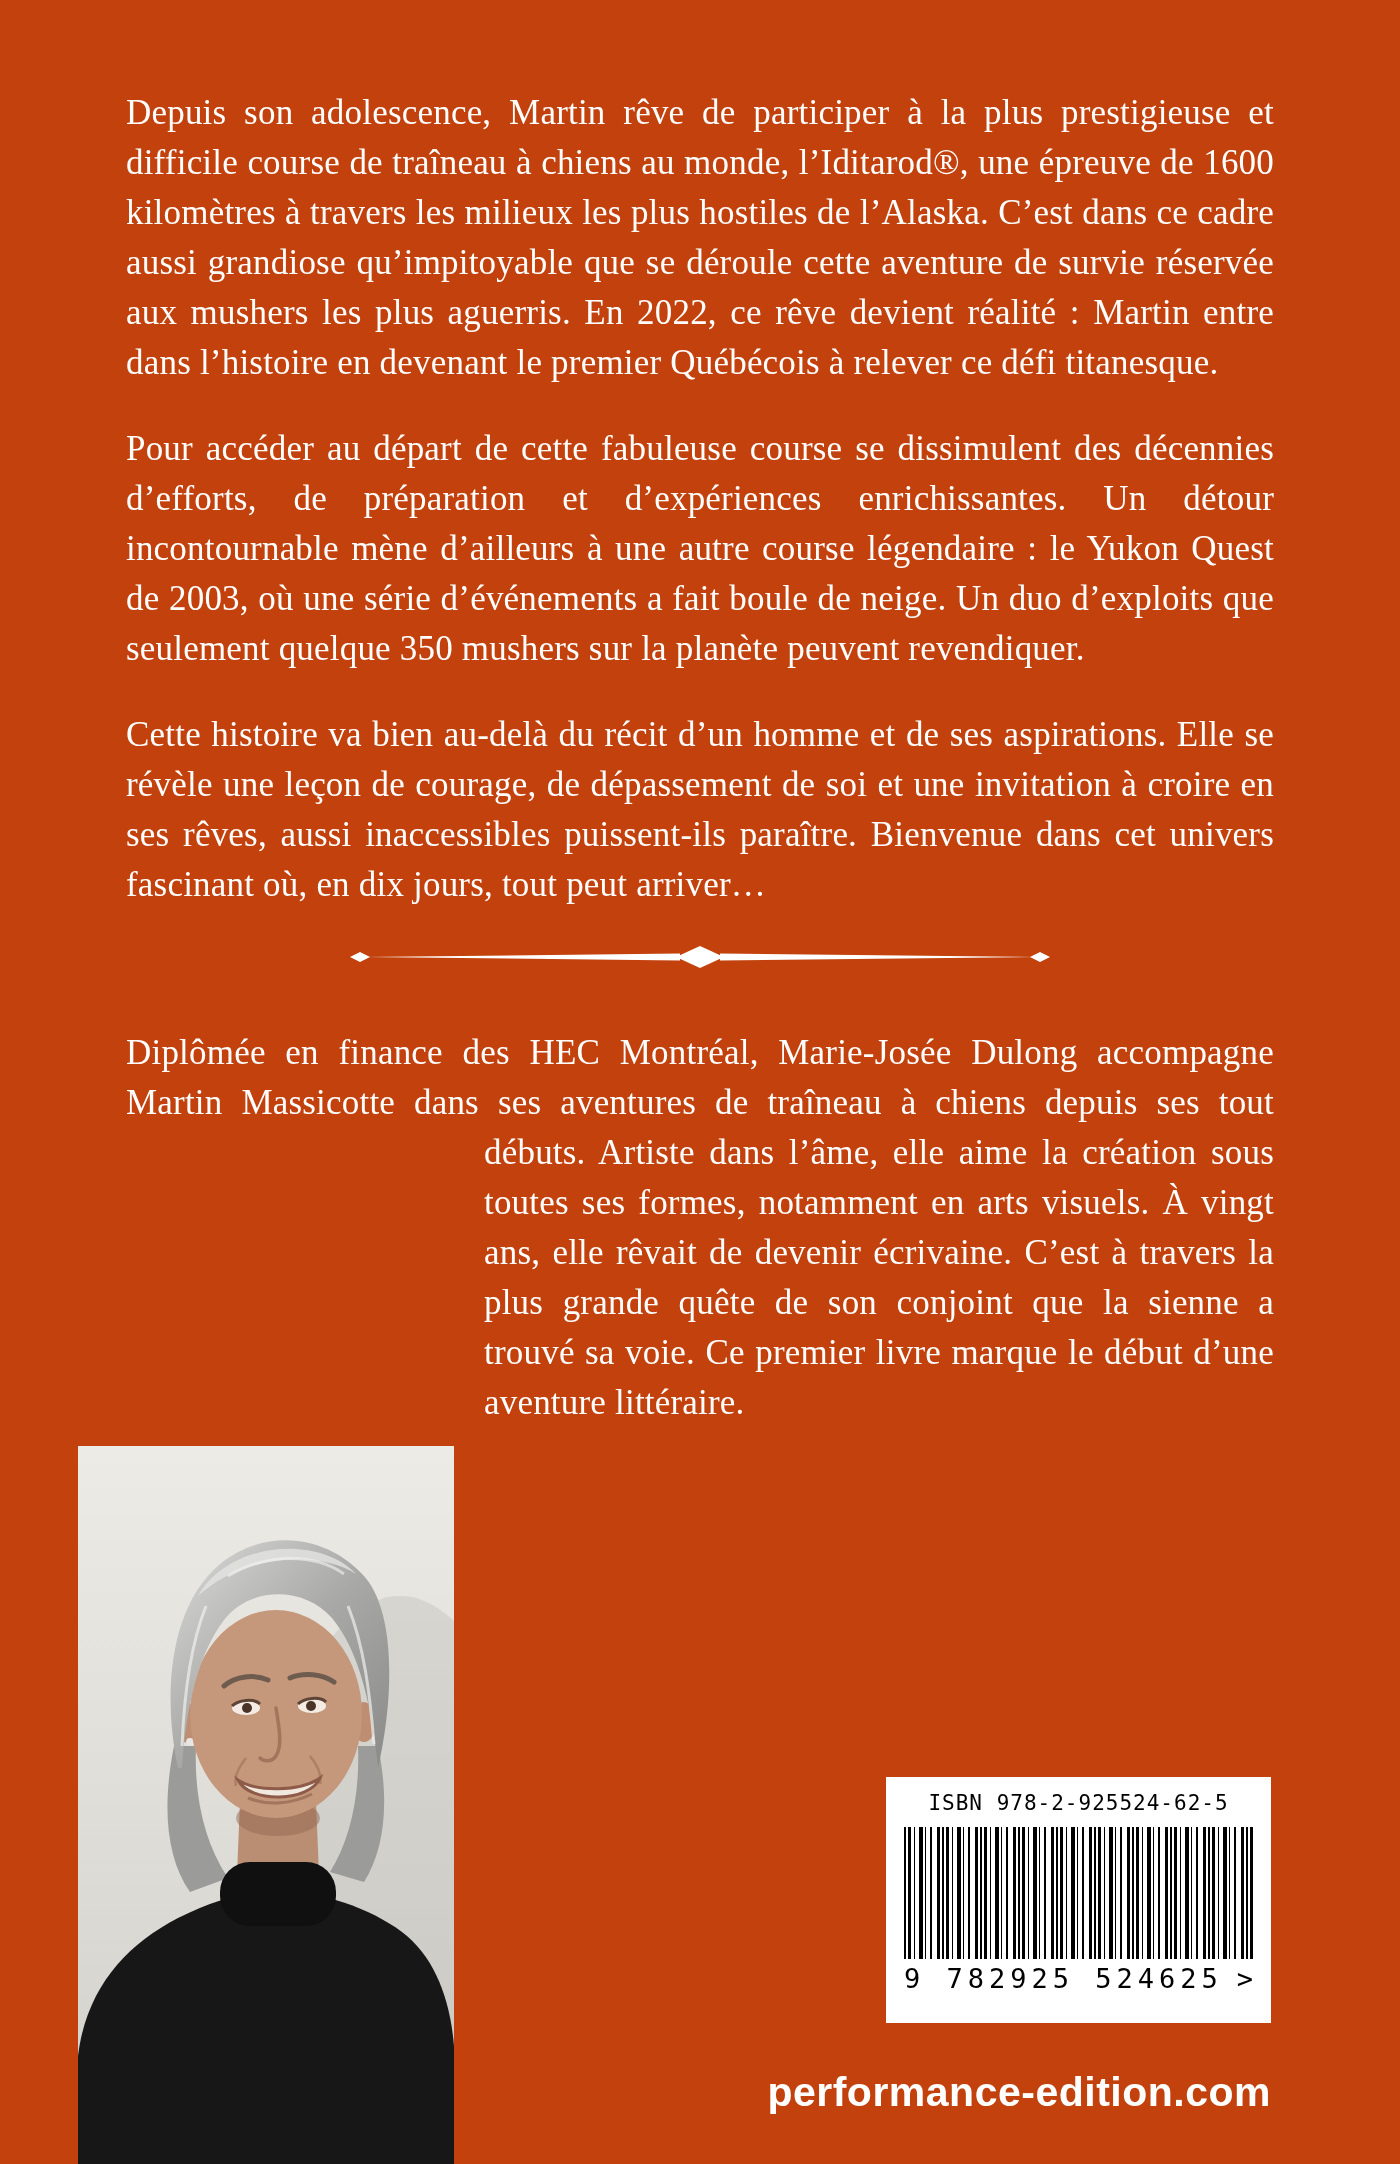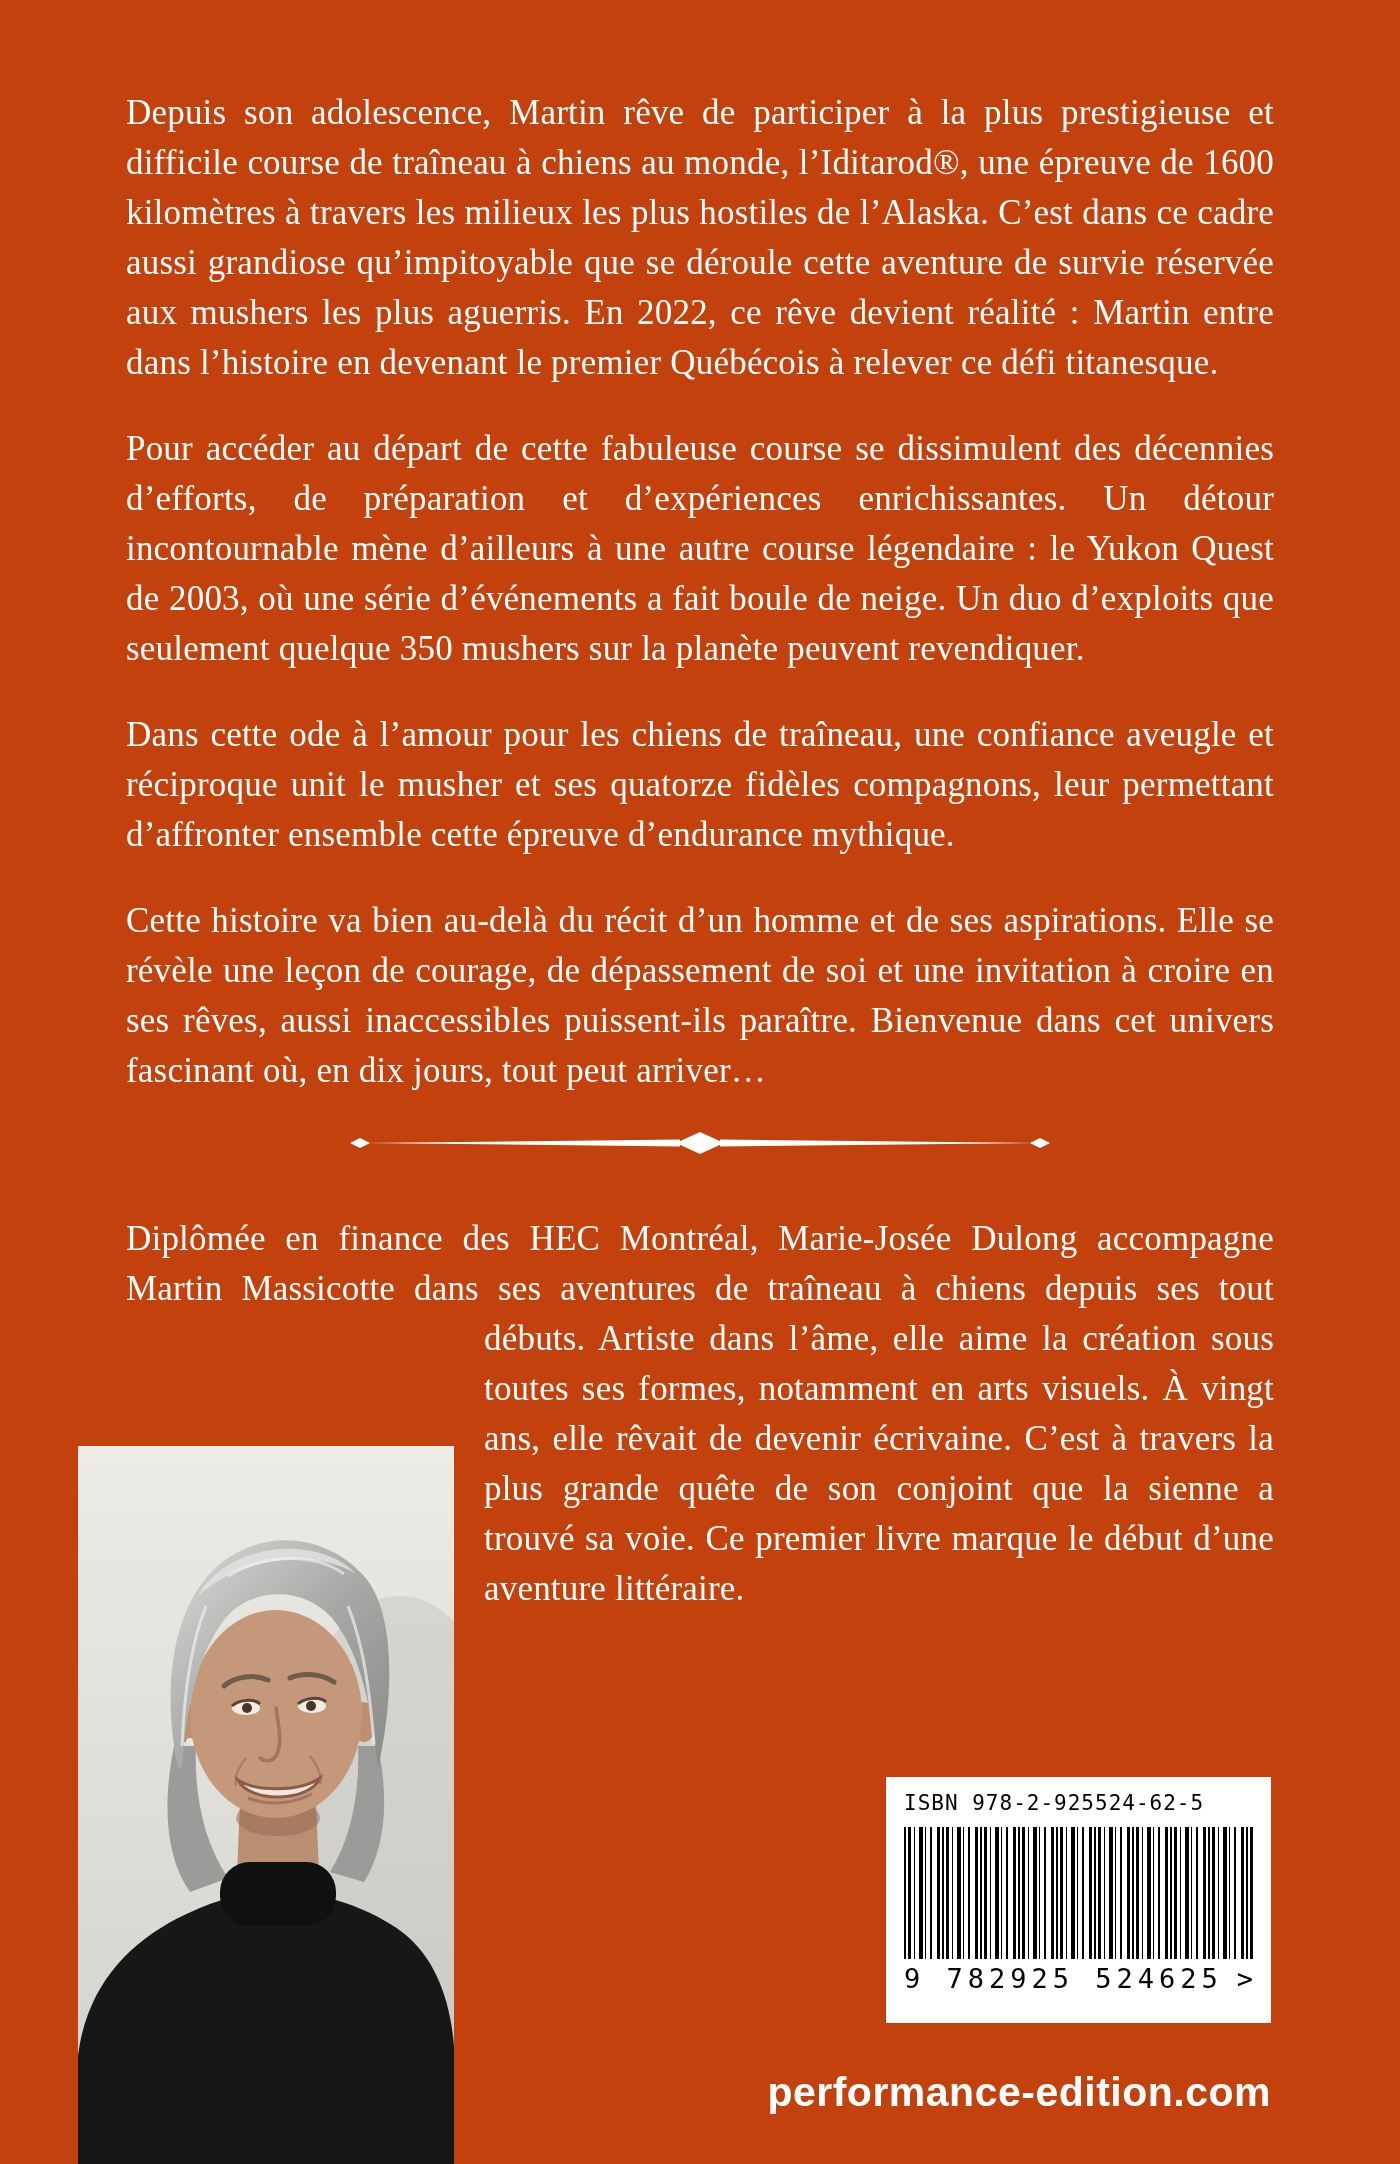--- a/index.html
+++ b/index.html
@@ -63,20 +63,21 @@
     left: 886px;
     top: 1777px;
     width: 385px;
     height: 246px;
     background: #ffffff;
     color: #000000;
     box-sizing: border-box;
     padding: 14px 18px 10px 18px;
   }
   .isbn-label {
+    text-align: center;
     font-family: "DejaVu Sans Mono", monospace;
     font-size: 21px;
     letter-spacing: 1px;
     white-space: nowrap;
   }
   .bars {
     height: 132px;
     margin-top: 12px;
     background: repeating-linear-gradient(90deg,
       #000 0px, #000 2px,
@@ -116,21 +117,20 @@
   }
 </style>
 </head>
 <body>
 
 <div class="page">
 
   <main class="synopsis">
     <p class="body-text">Depuis son adolescence, Martin rêve de participer à la plus prestigieuse et difficile course de traîneau à chiens au monde, l’Iditarod®, une épreuve de 1600 kilomètres à travers les milieux les plus hostiles de l’Alaska. C’est dans ce cadre aussi grandiose qu’impitoyable que se déroule cette aventure de survie réservée aux mushers les plus aguerris. En 2022, ce rêve devient réalité : Martin entre dans l’histoire en devenant le premier Québécois à relever ce défi titanesque.</p>
     <p class="body-text">Pour accéder au départ de cette fabuleuse course se dissimulent des décennies d’efforts, de préparation et d’expériences enrichissantes. Un détour incontournable mène d’ailleurs à une autre course légendaire : le Yukon Quest de 2003, où une série d’événements a fait boule de neige. Un duo d’exploits que seulement quelque 350 mushers sur la planète peuvent revendiquer.</p>
-    <p class="body-text">Dans cette ode à l’amour pour les chiens de traîneau, une confiance aveugle et réciproque unit le musher et ses quatorze fidèles compagnons, leur permettant d’affronter ensemble cette épreuve d’endurance mythique.</p>
     <p class="body-text">Cette histoire va bien au-delà du récit d’un homme et de ses aspirations. Elle se révèle une leçon de courage, de dépassement de soi et une invitation à croire en ses rêves, aussi inaccessibles puissent-ils paraître. Bienvenue dans cet univers fascinant où, en dix jours, tout peut arriver…</p>
   </main>
 
   <div class="divider">
     <svg viewBox="0 0 700 26" width="700" height="26">
       <polygon points="14,13 330,9.5 330,16.5" fill="#ffffff"></polygon>
       <polygon points="686,13 370,9.5 370,16.5" fill="#ffffff"></polygon>
       <polygon points="350,2 374,13 350,24 326,13" fill="#ffffff"></polygon>
       <polygon points="0,13 10,8 20,13 10,18" fill="#ffffff"></polygon>
       <polygon points="700,13 690,8 680,13 690,18" fill="#ffffff"></polygon>

